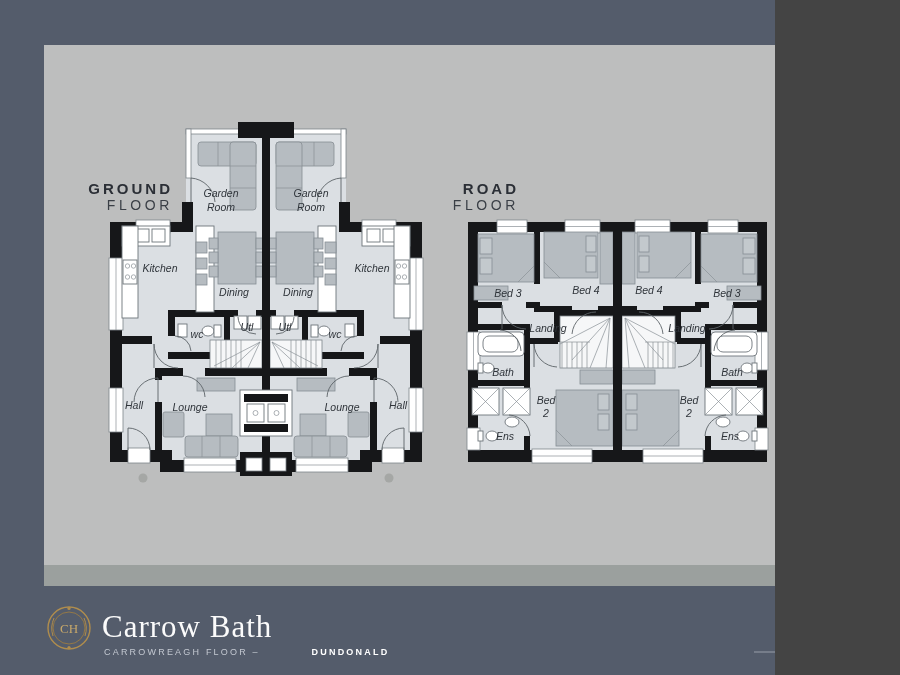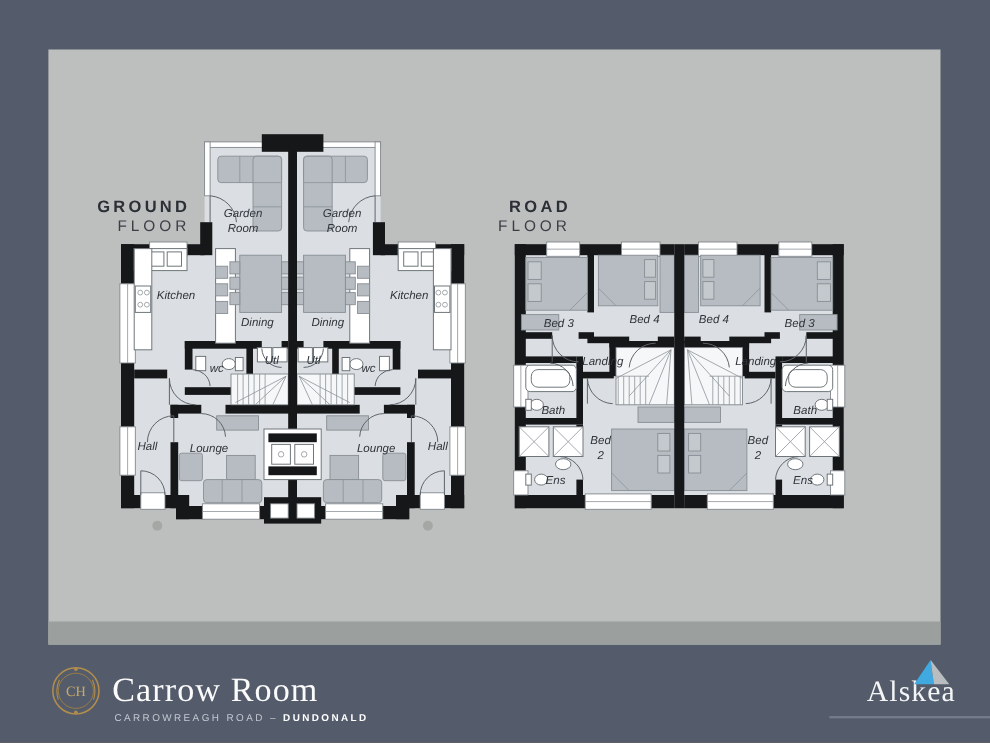--- a/index.html
+++ b/index.html
@@ -1,17 +1,17 @@
 <!DOCTYPE html>
 <html><head>
 <meta charset="utf-8">
 <style>
   html,body{margin:0;padding:0;background:#444;}
   .stage{
-    position:relative;width:900px;height:675px;overflow:hidden;
+    position:relative;width:775px;height:675px;overflow:hidden;
     background:#545c6b;font-family:"Liberation Sans",sans-serif;
   }
   .panel{
     position:absolute;left:44px;top:45px;width:811px;height:541px;
     background:#bdbebe;
   }
   .panel-shade{
     position:absolute;left:0;bottom:0;width:100%;height:21px;
     background:#9ba09e;
   }
@@ -26,21 +26,21 @@
 
   
   .brand-text{
     position:absolute;left:102px;top:609px;color:#fbfbfb;
     font-family:"Liberation Serif",serif;font-size:31px;letter-spacing:1px;white-space:nowrap;
   }
   .brand-address{
     position:absolute;left:104px;top:647px;font-size:9px;letter-spacing:2.2px;
     color:#c3c8d1;white-space:nowrap;
   }
-  .brand-address .town{font-weight:700;color:#ffffff;}
+  .brand-address .town{font-weight:700;color:#ffffff;margin-left:47px;}
   .alskea-text{
     position:absolute;left:788px;top:613px;color:#f4f5f6;
     font-family:"Liberation Serif",serif;font-size:27px;letter-spacing:1px;
   }
   .alskea-rule{
     position:absolute;left:754px;top:651px;width:146px;height:2px;background:#767d8a;
   }
   .crest{position:absolute;left:45px;top:603px;}
   .tri{position:absolute;left:827px;top:598px;}
 
@@ -349,24 +349,24 @@
   <svg class="crest" width="48" height="50" viewBox="0 0 48 50">
     <circle cx="24" cy="25" r="21" fill="none" stroke="#b08d4d" stroke-width="1.4"></circle>
     <circle cx="24" cy="25" r="16" fill="none" stroke="#9c7c42" stroke-width="0.9"></circle>
     <path d="M8,33 Q5,24 9,15" fill="none" stroke="#b08d4d" stroke-width="1"></path>
     <path d="M40,33 Q43,24 39,15" fill="none" stroke="#b08d4d" stroke-width="1"></path>
     <circle cx="24" cy="5.5" r="1.6" fill="#b08d4d"></circle>
     <circle cx="24" cy="44.5" r="1.6" fill="#b08d4d"></circle>
     <text x="24" y="30" text-anchor="middle" font-family="Liberation Serif, serif" font-size="13" fill="#c9a96a">CH</text>
   </svg>
 
-  <div class="brand-text">Carrow Room</div>
+  <div class="brand-text">Carrow Bath</div>
 
   <div class="brand-address">
-    <span>CARROWREAGH ROAD</span>
+    <span>CARROWREAGH FLOOR</span>
     <span>–</span>
     <span class="town">DUNDONALD</span>
   </div>
 
   <div class="alskea-text">Alskea</div>
   <svg class="tri" width="40" height="26" viewBox="0 0 40 26">
     <polygon points="19,2 4,24 22,24" fill="#3fa9e0"></polygon>
     <polygon points="19,2 22,24 36,24" fill="#b9bdbf"></polygon>
   </svg>
   <div class="alskea-rule"></div>

